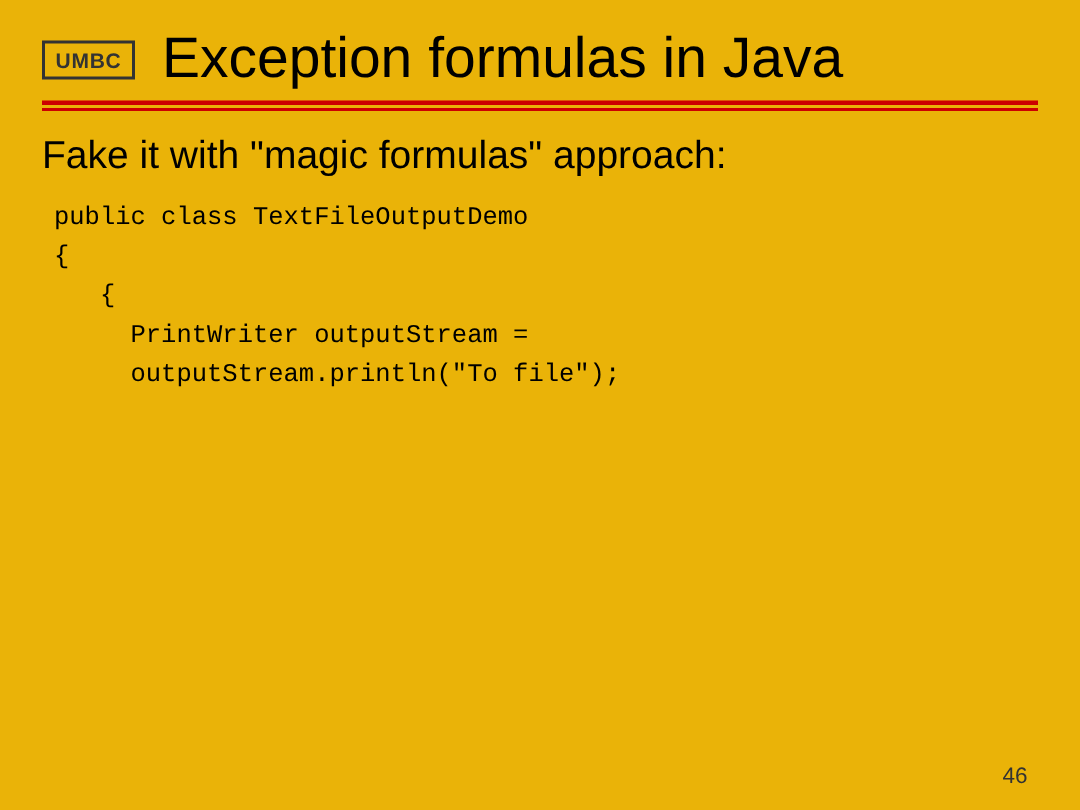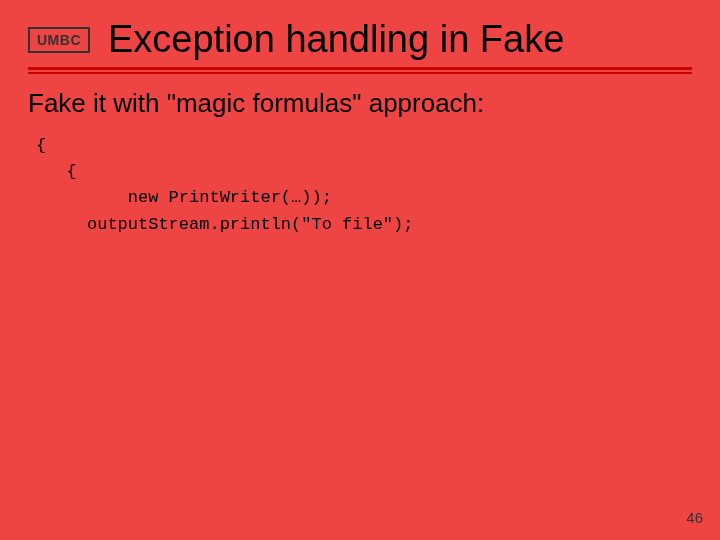--- a/index.html
+++ b/index.html
@@ -13,21 +13,21 @@
       height: 540px;
       background: #ffffff;
       font-family: Arial, Helvetica, sans-serif;
       overflow: hidden;
       position: relative;
     }
 
     .slide-container {
       width: 720px;
       height: 540px;
-      background: #ef4444;
+      background: #eab308;
       padding: 18px 28px 18px 28px;
       display: flex;
       flex-direction: column;
     }
 
     
     .header-row {
       display: flex;
       align-items: center;
       gap: 18px;
@@ -85,42 +85,43 @@
 
     .code-block .line {
       display: block;
       white-space: pre;
     }
 
     
     .page-number {
       position: absolute;
       bottom: 14px;
-      right: 17px;
+      right: 35px;
       font-size: 15px;
       color: #333333;
     }
   </style>
 </head>
 <body>
 
 <div class="slide-container">
 
   <div class="header-row">
     <div class="umbc-badge">UMBC</div>
-    <div class="slide-title">Exception handling in Fake</div>
+    <div class="slide-title">Exception formulas in Java</div>
   </div>
 
   <div class="divider-thick"></div>
   <div class="divider-thin"></div>
 
   <div class="subtitle">Fake it with "magic formulas" approach:</div>
 
   <div class="code-block">
+    <span class="line">public class TextFileOutputDemo</span>
     <span class="line">{</span>
     <span class="line">   {</span>
-    <span class="line">         new PrintWriter(…));</span>
+    <span class="line">     PrintWriter outputStream =</span>
     <span class="line">     outputStream.println("To file");</span>
   </div>
 
 </div>
 
 <div class="page-number">46</div>
 
 </body></html>

